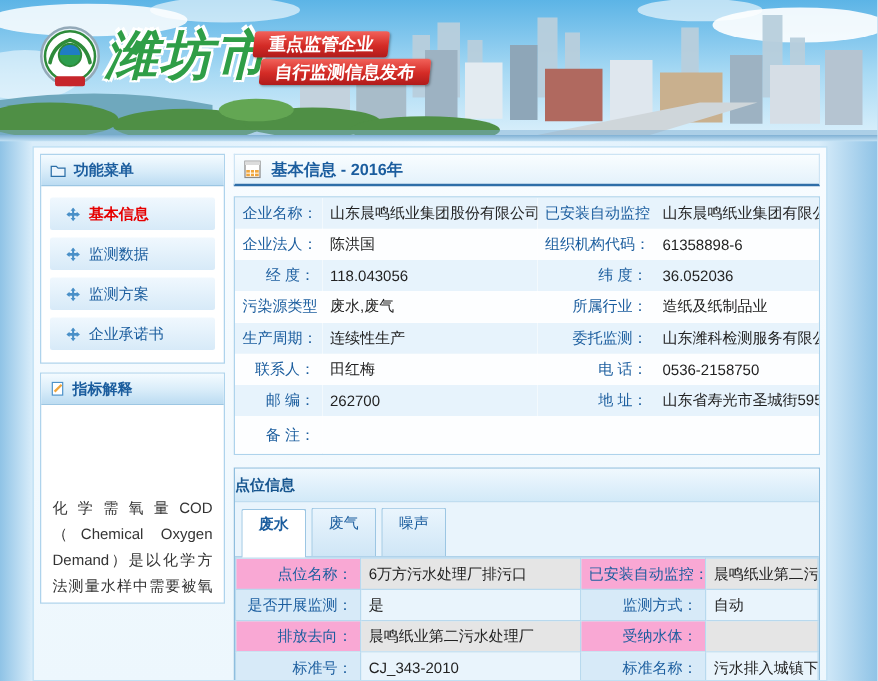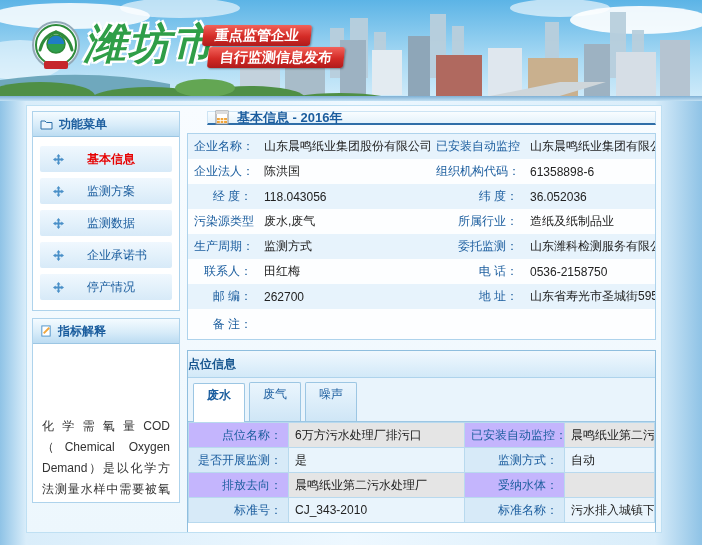--- a/index.html
+++ b/index.html
@@ -2,21 +2,21 @@
 <html><head>
 <meta charset="utf-8">
 <style>
   * { margin:0; padding:0; box-sizing:border-box; }
   html,body { width:702px; height:545px; overflow:hidden; }
   body {
     font-family:"Liberation Sans","DejaVu Sans",sans-serif;
     background:linear-gradient(to right,#8fc3e6 0px,#d9edfa 26px,#eef8ff 50%,#d9edfa 655px,#8fc3e6 702px);
   }
   
-  .banner { position:relative; width:702px; height:96px; overflow:hidden;padding-left:14px; }
+  .banner { position:relative; width:702px; height:108px; overflow:hidden;padding-left:14px; }
   .banner svg.bg { position:absolute; inset:0; }
   .logo { position:absolute; left:30px; top:20px; width:52px; height:54px; }
   .city-name {
     position:absolute; left:84px; top:16px; font-size:42px; font-weight:bold; font-style:italic;
     color:#2f9e47; letter-spacing:2px;
     text-shadow:2px 2px 0 #fff,-2px -2px 0 #fff,2px -2px 0 #fff,-2px 2px 0 #fff,0 2px 0 #fff,2px 0 0 #fff;
   }
   .badge {
     position:absolute; color:#fff; font-weight:bold; font-size:14px; line-height:19px;
     padding:1px 12px; background:linear-gradient(180deg,#f2625a 0%,#d42b26 55%,#b01b1b 100%);
@@ -36,35 +36,35 @@
   .main { flex:1; min-width:0; }
   
   .panel { background:#fff; border:1px solid #aed3ec; }
   .panel-header {
     height:25px; display:flex; align-items:center; gap:6px; padding:0 7px;
     background:linear-gradient(180deg,#f4fbff 0%,#d8ecf9 55%,#bcdcf2 100%);
     border-bottom:1px solid #9cc6e3; color:#1b5d9e; font-weight:bold; font-size:12px;
   }
   .menu-list { padding:9px 7px 4px; }
   .menu-item {
-    display:flex; align-items:center; gap:23px; height:26px; margin-bottom:6px; padding-left:13px;
+    display:flex; align-items:center; gap:7px; height:26px; margin-bottom:6px; padding-left:13px;
     background:linear-gradient(180deg,#f0f8fe,#d7eaf8); border-radius:2px;
     font-size:12px; color:#1b5d9e; cursor:pointer;
   }
   .menu-item.active .mi-label { color:#e60000; font-weight:bold; }
   .indicator-body {
     height:158px; overflow:hidden; padding:72px 9px 0;
     font-size:12px; line-height:21px; color:#333; text-align:justify;
   }
   
   .section-header {
-    display:flex; align-items:center; gap:8px; height:14px; padding:0 7px;
+    display:flex; align-items:center; gap:8px; height:26px; padding:0 7px;
     background:linear-gradient(180deg,#f9fdff,#e4f2fb);
     border:1px solid #cde4f4; border-bottom:2px solid #2f6ea8;
-    font-weight:bold; color:#1b5d9e; font-size:13px;margin-left:20px;
+    font-weight:bold; color:#1b5d9e; font-size:13px;
   }
   
   table { border-collapse:collapse; width:100%; table-layout:fixed; }
   td { font-size:12px; padding:3px 6px; height:25px; overflow:hidden; white-space:nowrap; }
   .info-box { margin-top:8px; border:1px solid #aed3ec; background:#fff; }
   .info-table td.lbl { color:#1b5d9e; text-align:right;margin-top:32px; }
   .info-table td.val { color:#222; }
   .info-table tr:nth-child(odd)  td { background:#e7f3fc; }
   .info-table tr:nth-child(even) td { background:#fdfeff; }
   .info-table tr.remark-row td { height:30px; background:#fdfeff; }
@@ -76,21 +76,21 @@
   }
   .tabs { display:flex; gap:4px; padding:4px 5px 0; background:#e9f4fc; border-bottom:1px solid #9cc6e3; }
   .tab {
     padding:3px 13px 18px; font-size:12px; color:#1b5d9e; cursor:pointer;
     border:1px solid #9cc6e3; border-bottom:none; border-radius:2px 2px 0 0;
     background:linear-gradient(180deg,#eaf5fd,#cfe6f6); position:relative;
   }
   .tab.active { background:#fff; font-weight:bold; top:1px; }
   .point-table { margin:0; }
   .point-table td { border:1px solid #b8d9ee; }
-  .point-table td.lbl { color:#1b5d9e; text-align:right; background:#c4b5fd; }
+  .point-table td.lbl { color:#1b5d9e; text-align:right; background:#f9a8d4; }
   .point-table td.val { color:#222; background:#e5e5e5; }
   .point-table tr:nth-child(even) td.lbl { background:#d7eaf8; }
   .point-table tr:nth-child(even) td.val { background:#e9f4fc; }
   .point-gap { height:18px; background:#fff; }
   .icon { flex:none; display:inline-flex; }
 </style>
 </head>
 <body>
 
 <div class="banner">
@@ -180,45 +180,37 @@
               </svg>
           </span>
           <span class="mi-label">基本信息</span>
         </div>
         <div class="menu-item">
           <span class="icon">
             <svg width="11" height="11" viewBox="0 0 12 12">
                 <path fill="#4a90c8" d="M6 0 L8.2 2.8 H6.9 V4.9 H9.1 V3.8 L12 6 L9.1 8.2 V7.1 H6.9 V9.2 H8.2 L6 12 L3.8 9.2 H5.1 V7.1 H2.9 V8.2 L0 6 L2.9 3.8 V4.9 H5.1 V2.8 H3.8 Z"></path>
               </svg>
           </span>
+          <span class="mi-label">监测数据</span>
+        </div>
+        <div class="menu-item">
+          <span class="icon">
+            <svg width="11" height="11" viewBox="0 0 12 12">
+                <path fill="#4a90c8" d="M6 0 L8.2 2.8 H6.9 V4.9 H9.1 V3.8 L12 6 L9.1 8.2 V7.1 H6.9 V9.2 H8.2 L6 12 L3.8 9.2 H5.1 V7.1 H2.9 V8.2 L0 6 L2.9 3.8 V4.9 H5.1 V2.8 H3.8 Z"></path>
+              </svg>
+          </span>
           <span class="mi-label">监测方案</span>
         </div>
         <div class="menu-item">
           <span class="icon">
             <svg width="11" height="11" viewBox="0 0 12 12">
                 <path fill="#4a90c8" d="M6 0 L8.2 2.8 H6.9 V4.9 H9.1 V3.8 L12 6 L9.1 8.2 V7.1 H6.9 V9.2 H8.2 L6 12 L3.8 9.2 H5.1 V7.1 H2.9 V8.2 L0 6 L2.9 3.8 V4.9 H5.1 V2.8 H3.8 Z"></path>
               </svg>
           </span>
-          <span class="mi-label">监测数据</span>
-        </div>
-        <div class="menu-item">
-          <span class="icon">
-            <svg width="11" height="11" viewBox="0 0 12 12">
-                <path fill="#4a90c8" d="M6 0 L8.2 2.8 H6.9 V4.9 H9.1 V3.8 L12 6 L9.1 8.2 V7.1 H6.9 V9.2 H8.2 L6 12 L3.8 9.2 H5.1 V7.1 H2.9 V8.2 L0 6 L2.9 3.8 V4.9 H5.1 V2.8 H3.8 Z"></path>
-              </svg>
-          </span>
           <span class="mi-label">企业承诺书</span>
-        </div>
-        <div class="menu-item">
-          <span class="icon">
-            <svg width="11" height="11" viewBox="0 0 12 12">
-                <path fill="#4a90c8" d="M6 0 L8.2 2.8 H6.9 V4.9 H9.1 V3.8 L12 6 L9.1 8.2 V7.1 H6.9 V9.2 H8.2 L6 12 L3.8 9.2 H5.1 V7.1 H2.9 V8.2 L0 6 L2.9 3.8 V4.9 H5.1 V2.8 H3.8 Z"></path>
-              </svg>
-          </span>
-          <span class="mi-label">停产情况</span>
         </div>
       </div>
     </div>
 
     <div class="panel">
       <div class="panel-header">
         <span class="icon">
           <svg width="12" height="12" viewBox="0 0 13 13">
               <rect x="2" y="1" width="9" height="11" fill="#fff" stroke="#4a90c8"></rect>
               <path d="M4 9 L10 3" stroke="#f0a63c" stroke-width="2"></path>
@@ -271,21 +263,21 @@
           <td class="val">36.052036</td>
         </tr>
         <tr>
           <td class="lbl">污染源类型：</td>
           <td class="val">废水,废气</td>
           <td class="lbl">所属行业：</td>
           <td class="val">造纸及纸制品业</td>
         </tr>
         <tr>
           <td class="lbl">生产周期：</td>
-          <td class="val">监测方式</td>
+          <td class="val">连续性生产</td>
           <td class="lbl">委托监测：</td>
           <td class="val">山东潍科检测服务有限公司</td>
         </tr>
         <tr>
           <td class="lbl">联系人：</td>
           <td class="val">田红梅</td>
           <td class="lbl">电 话：</td>
           <td class="val">0536-2158750</td>
         </tr>
         <tr>

